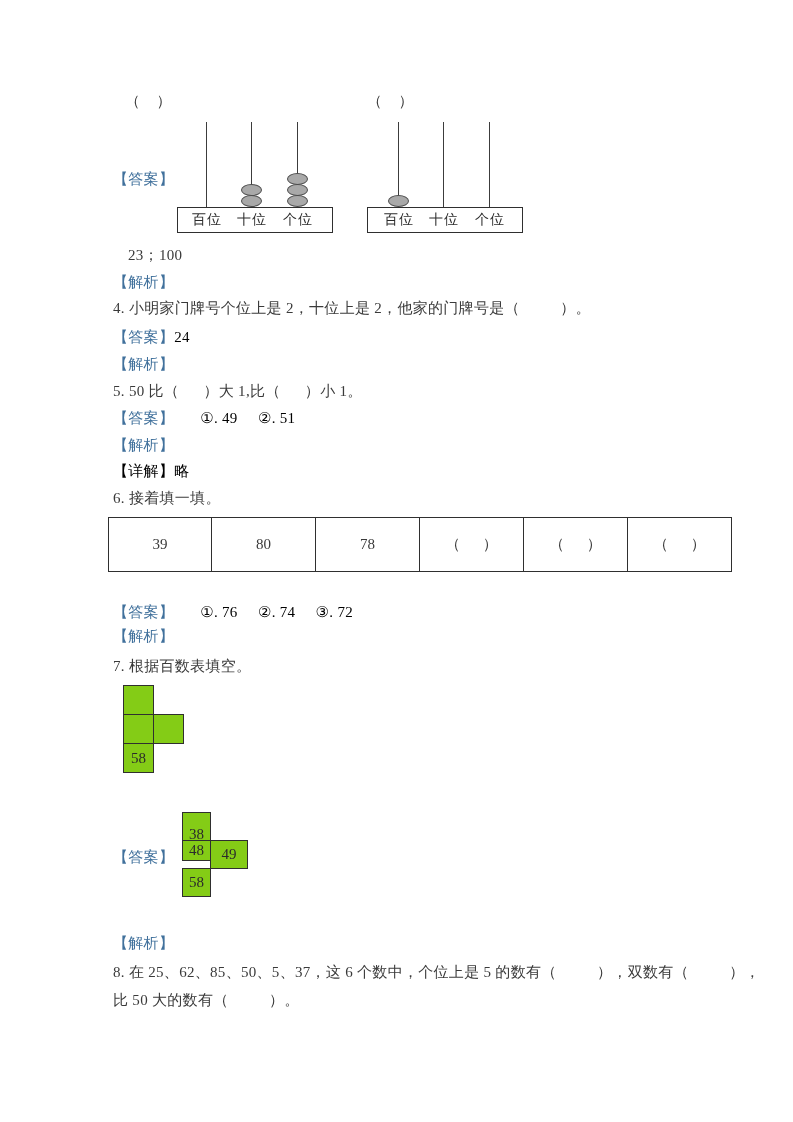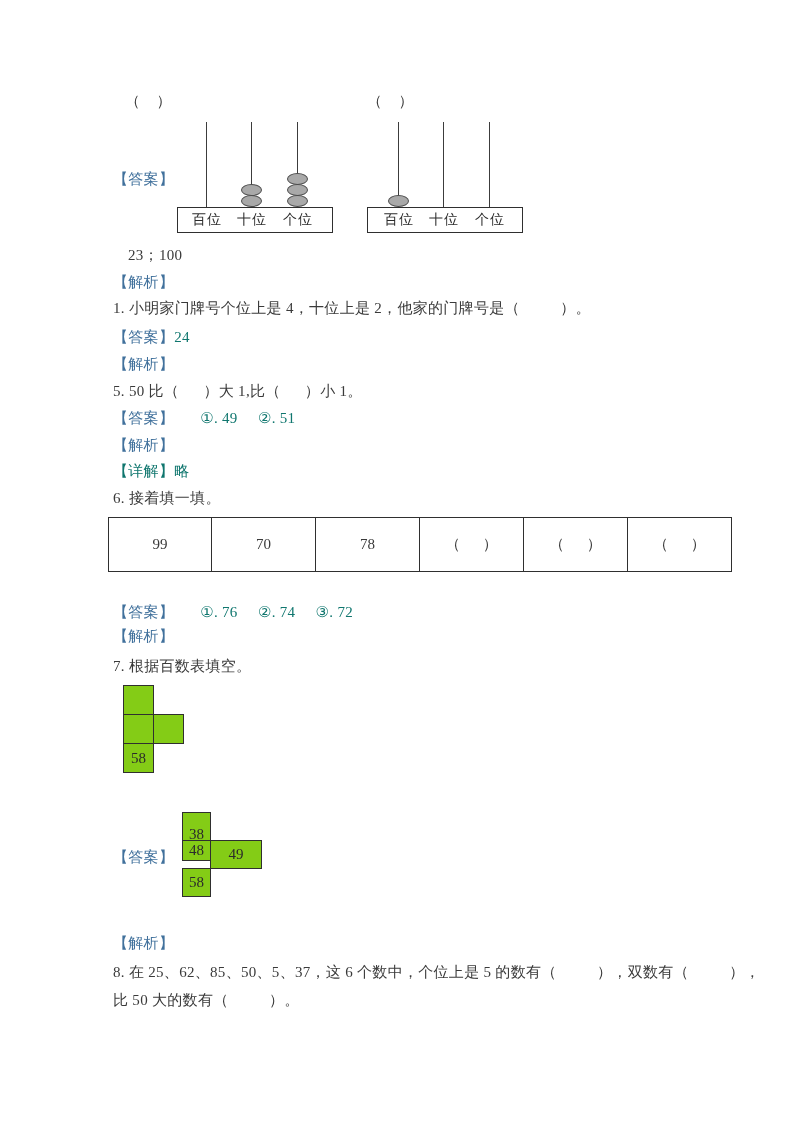--- a/index.html
+++ b/index.html
@@ -1,20 +1,20 @@
 <!DOCTYPE html>
 <html><head>
 <meta charset="utf-8">
 <style>
   html,body{margin:0;padding:0;background:#fff;}
   .page{position:relative;width:793px;height:1122px;background:#ffffff;overflow:hidden;
         font-family:"Liberation Serif","DejaVu Serif",serif;color:#3a3a3a;font-size:15px;}
   .line{position:absolute;white-space:pre;letter-spacing:0.3px;line-height:19px;}
   .blue{color:#41719c;}
-  .dark{color:#0f766e;}
+  .dark{color:#000000;}
   .ans-content{margin-left:26px;}
   
   .abacus{position:absolute;width:156px;height:113px;}
   .rod{position:absolute;top:2px;height:85px;width:1px;background:#3c3c3c;}
   .abacus-box{position:absolute;left:0;top:87px;width:156px;height:26px;border:1px solid #2f2f2f;box-sizing:border-box;background:#fff;padding-left:28px;}
   .abacus-label{position:absolute;top:3px;width:40px;text-align:center;font-size:14px;color:#2b2b2b;letter-spacing:1px;}
   .bead-stack{position:absolute;top:0;height:87px;width:21px;}
   .bead{position:absolute;left:0;width:19px;height:10px;background:#a9a9a9;border:1px solid #4d4d4d;border-radius:50%;}
   
   .strip-table{position:absolute;left:108px;top:517px;display:flex;}
@@ -66,33 +66,33 @@
       <span class="abacus-label" style="left:11px;">百位</span>
       <span class="abacus-label" style="left:56px;">十位</span>
       <span class="abacus-label" style="left:102px;">个位</span>
     </div>
   </div>
 
   <div class="line blue" style="left:113px;top:170px;">【答案】</div>
   <div class="line" style="left:113px;top:246px;margin-left:15px;">23；100</div>
   <div class="line blue" style="left:113px;top:273px;">【解析】</div>
 
-  <div class="line" style="left:113px;top:299px;">1. 小明家门牌号个位上是 4，十位上是 2，他家的门牌号是（          ）。</div>
+  <div class="line" style="left:113px;top:299px;">4. 小明家门牌号个位上是 2，十位上是 2，他家的门牌号是（          ）。</div>
   <div class="line" style="left:113px;top:328px;"><span class="blue">【答案】</span><span class="dark">24</span></div>
   <div class="line blue" style="left:113px;top:355px;">【解析】</div>
 
   <div class="line" style="left:113px;top:382px;">5. 50 比（      ）大 1,比（      ）小 1。</div>
   <div class="line" style="left:113px;top:409px;"><span class="blue">【答案】</span><span class="dark ans-content">①. 49     ②. 51</span></div>
   <div class="line blue" style="left:113px;top:436px;">【解析】</div>
   <div class="line" style="left:113px;top:462px;"><span class="dark">【详解】</span><span class="dark">略</span></div>
 
   <div class="line" style="left:113px;top:489px;">6. 接着填一填。</div>
   <div class="strip-table">
-    <div class="strip-cell">99</div>
-    <div class="strip-cell">70</div>
+    <div class="strip-cell">39</div>
+    <div class="strip-cell">80</div>
     <div class="strip-cell">78</div>
     <div class="strip-cell">（      ）</div>
     <div class="strip-cell">（      ）</div>
     <div class="strip-cell">（      ）</div>
   </div>
   <div class="line" style="left:113px;top:603px;"><span class="blue">【答案】</span><span class="dark ans-content">①. 76     ②. 74     ③. 72</span></div>
   <div class="line blue" style="left:113px;top:627px;">【解析】</div>
 
   <div class="line" style="left:113px;top:657px;">7. 根据百数表填空。</div>
 
@@ -100,21 +100,21 @@
     <div class="gcell" style="left:123px;top:685px;width:31px;height:30px;"></div>
     <div class="gcell" style="left:123px;top:714px;width:31px;height:30px;"></div>
     <div class="gcell" style="left:153px;top:714px;width:31px;height:30px;"></div>
     <div class="gcell" style="left:123px;top:743px;width:31px;height:30px;">58</div>
   </div>
 
   <div class="line blue" style="left:113px;top:848px;">【答案】</div>
   <div>
     <div class="gcell" style="left:182px;top:812px;width:29px;height:44px;">38</div>
     <div class="gcell" style="left:182px;top:840px;width:29px;height:21px;">48</div>
-    <div class="gcell" style="left:210px;top:840px;width:52px;height:29px;">49</div>
+    <div class="gcell" style="left:210px;top:840px;width:38px;height:29px;">49</div>
     <div class="gcell" style="left:182px;top:868px;width:29px;height:29px;">58</div>
   </div>
   <div class="line blue" style="left:113px;top:934px;">【解析】</div>
 
   <div class="line" style="left:113px;top:963px;">8. 在 25、62、85、50、5、37，这 6 个数中，个位上是 5 的数有（          ），双数有（          ），</div>
   <div class="line" style="left:113px;top:991px;">比 50 大的数有（          ）。</div>
 
 
 </div>
 

